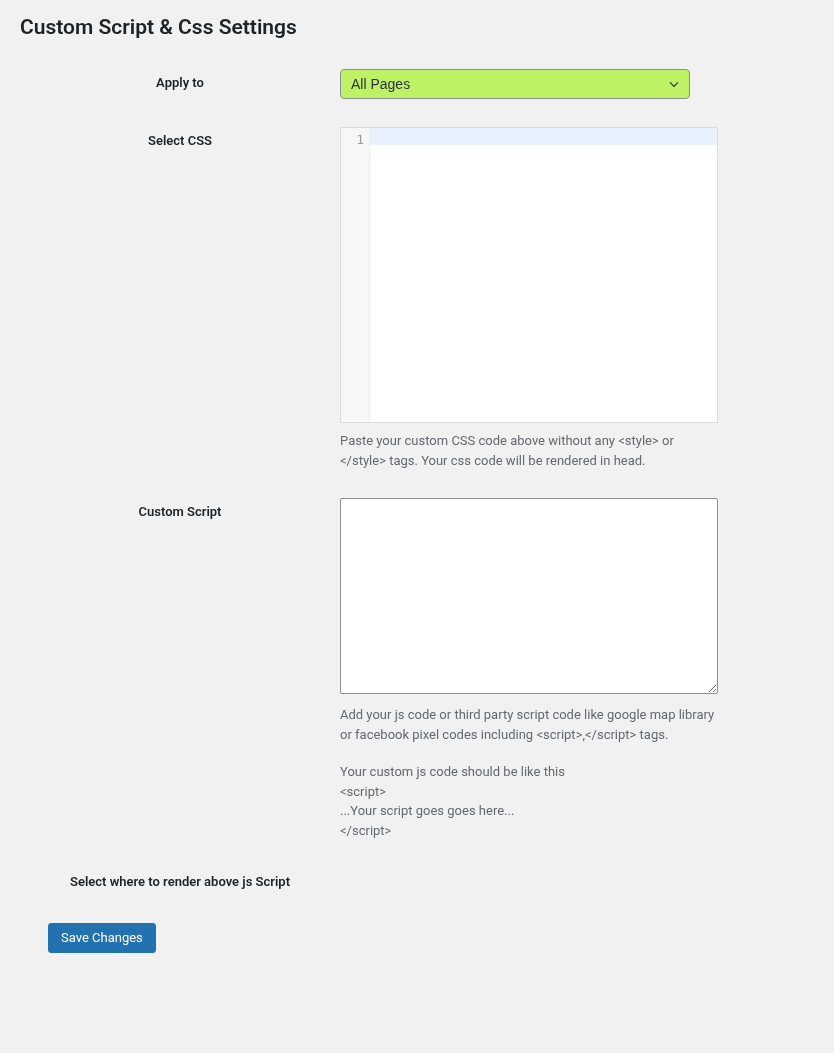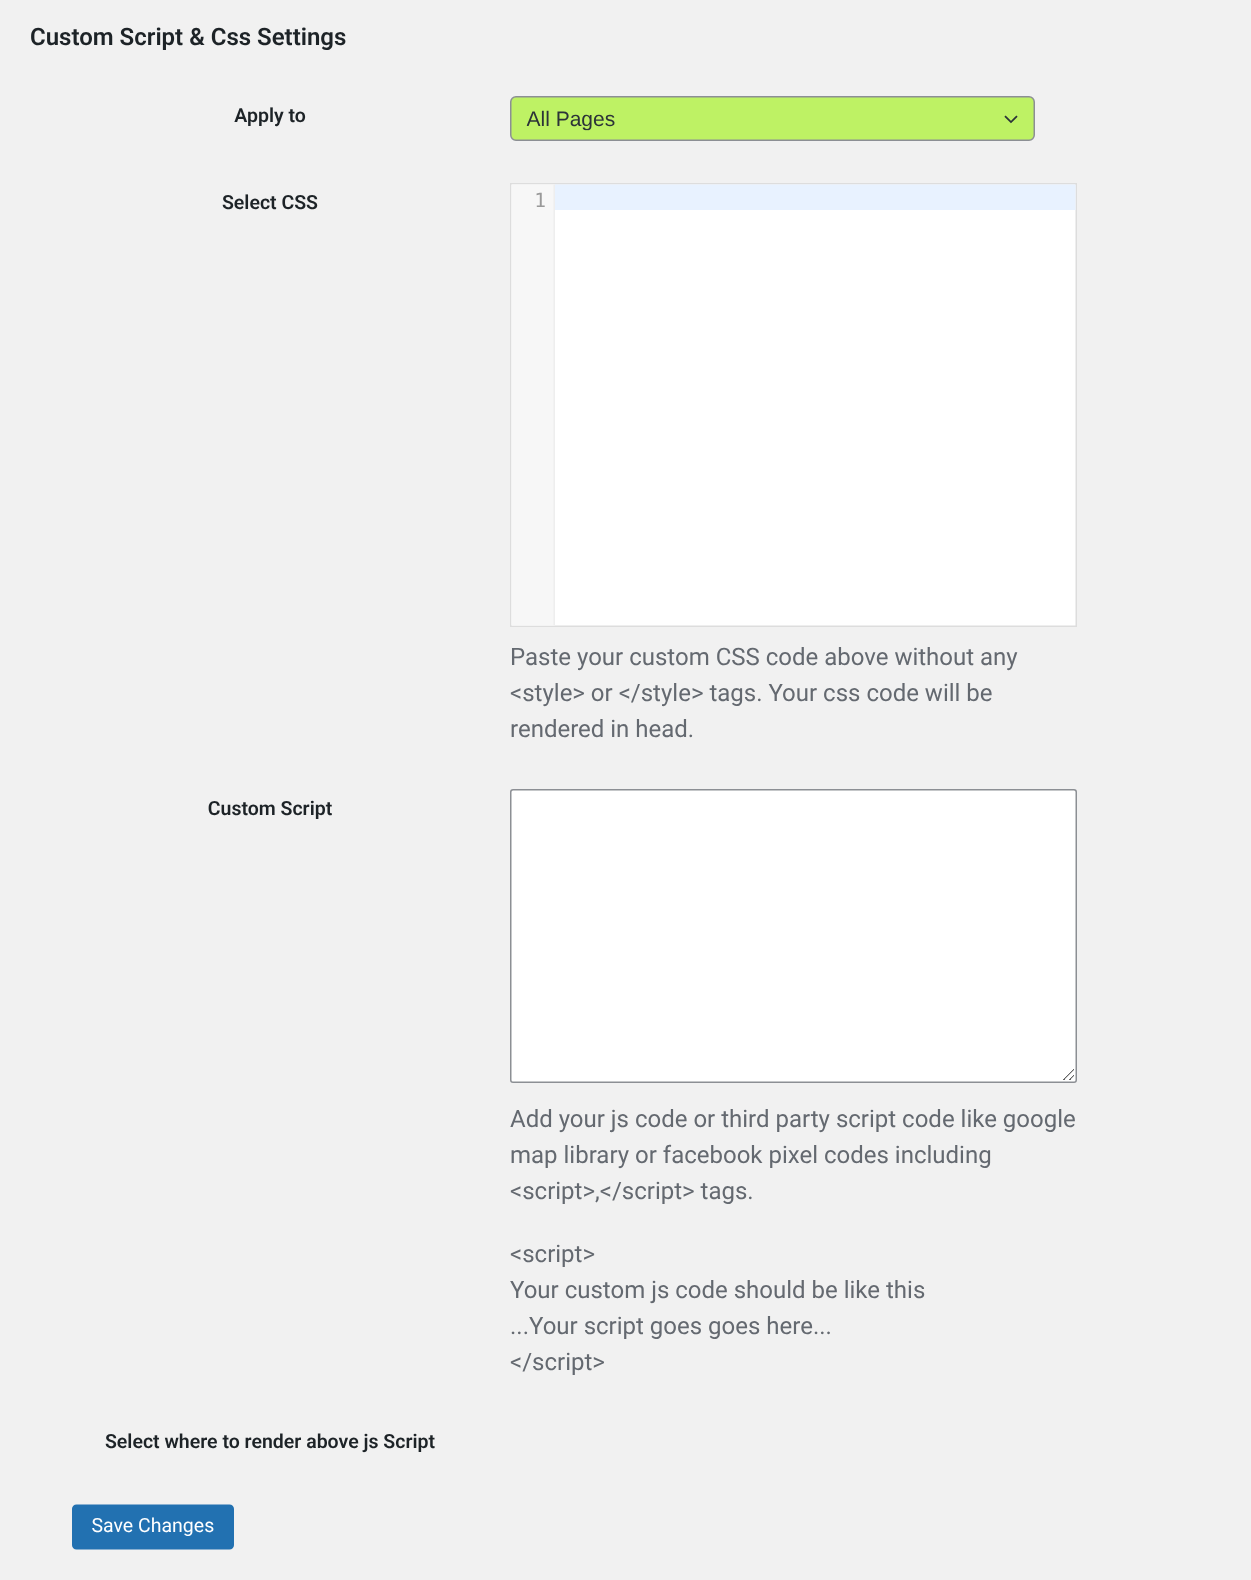--- a/index.html
+++ b/index.html
@@ -9,21 +9,21 @@
     }
     body {
       background: #f1f1f1;
       font-family: -apple-system, BlinkMacSystemFont, "Segoe UI", Roboto, Oxygen-Sans, Ubuntu, Cantarell, "Helvetica Neue", sans-serif;
       font-size: 13px;
       color: #23282d;
       padding: 10px 20px 40px 20px;
       width: 834px;
     }
     h2.section-title {
-      font-size: 16px;
+      font-size: 21px;
       font-weight: 600;
       color: #1d2327;
       margin-bottom: 30px;
       margin-top: 5px;
     }
     .form-table {
       width: 100%;
     }
     .form-row {
       display: flex;
@@ -125,21 +125,21 @@
       background: transparent;
       resize: none;
       font-family: inherit;
       font-size: inherit;
       padding: 2px 4px;
       color: #333;
       line-height: 17px;
     }
     .description {
       color: #646970;
-      font-size: 16px;
+      font-size: 13px;
       margin-top: 8px;
       line-height: 1.5;
       width: 378px;
     }
     .description p {
       margin: 0;
     }
     .description .block {
       margin-top: 18px;
     }
@@ -212,22 +212,22 @@
     </div>
   </div>
 
   <div class="form-row">
     <div class="form-label">Custom Script</div>
     <div class="form-field">
       <textarea class="plain-textarea" value="" style=""></textarea>
       <div class="description">
         <p>Add your js code or third party script code like google map library or facebook pixel codes including &lt;script&gt;,&lt;/script&gt; tags.</p>
         <div class="block">
+          <p>Your custom js code should be like this</p>
           <p>&lt;script&gt;</p>
-          <p>Your custom js code should be like this</p>
           <p>...Your script goes goes here...</p>
           <p>&lt;/script&gt;</p>
         </div>
       </div>
     </div>
   </div>
 
   <div class="form-row" style="margin-bottom:34px;">
     <div class="form-label">Select where to render above js Script</div>
     <div class="form-field">

